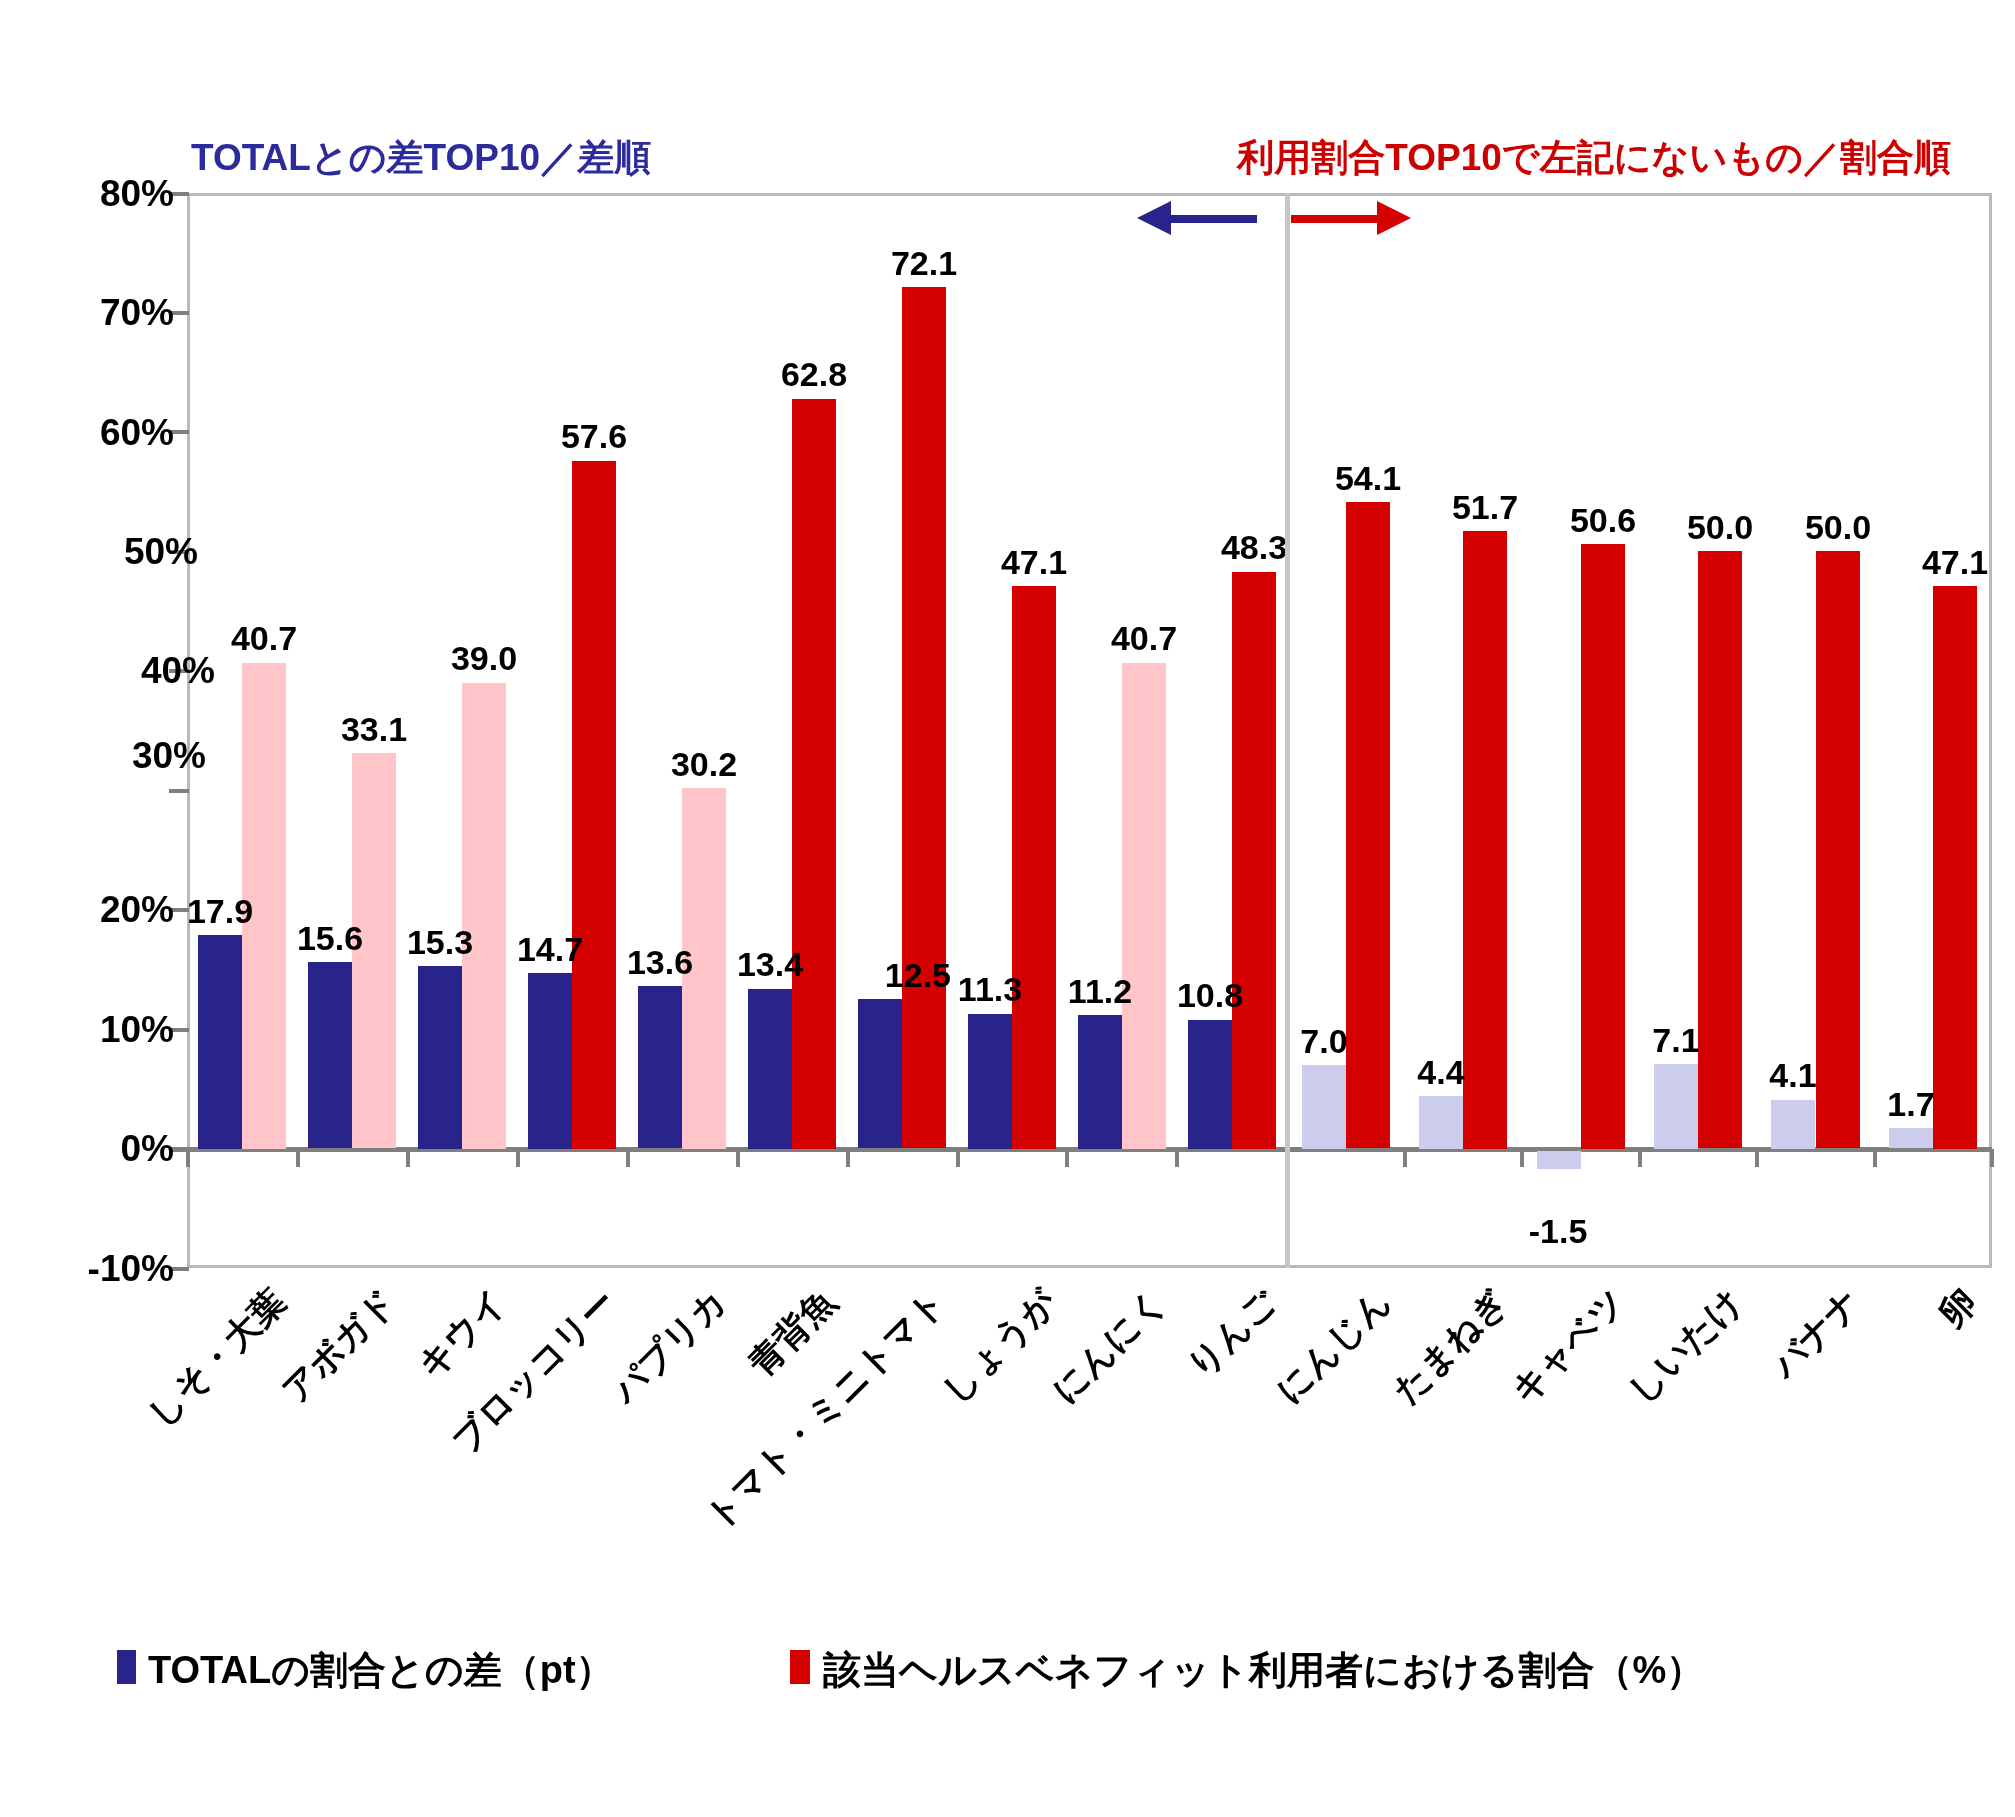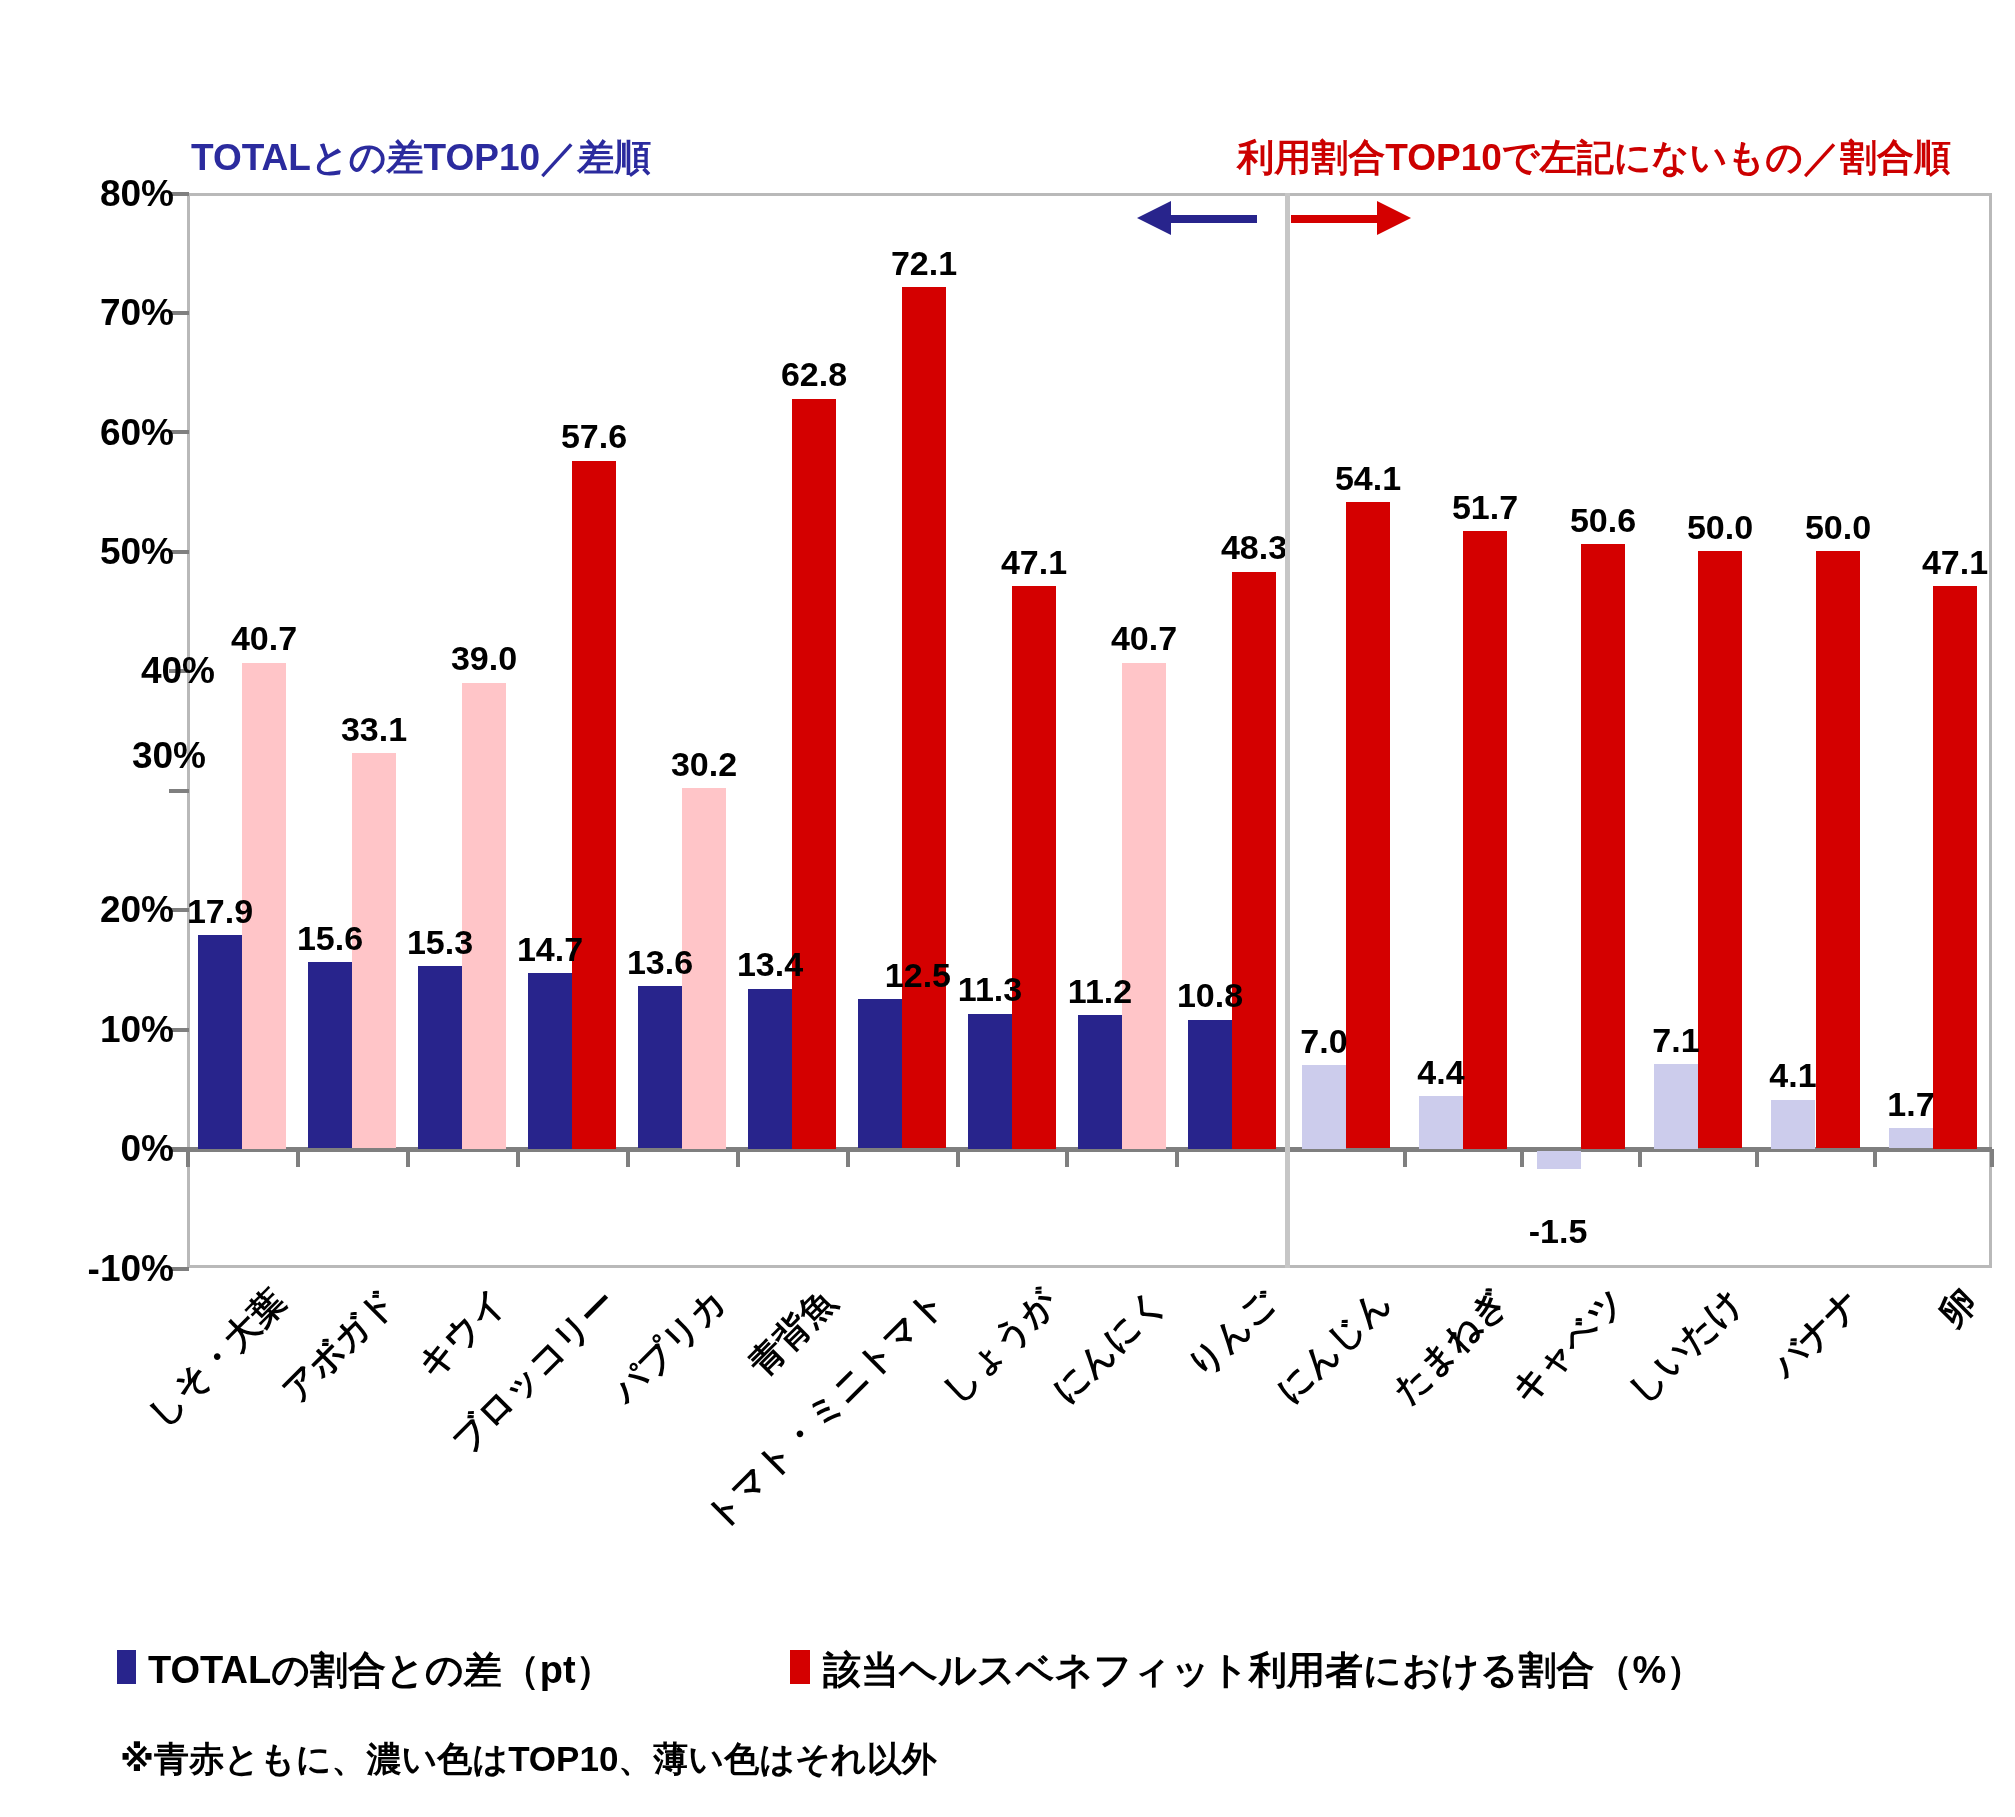--- a/index.html
+++ b/index.html
@@ -57,21 +57,21 @@
   <div class="plot-frame"></div>
   <div id="layer-axes">
       <div class="zero-line" style="top: 1147px;"></div>
       <div class="y-tick" style="top: 192px;"></div>
       <div class="y-label" style="top: 171px;">80%</div>
       <div class="y-tick" style="top: 311px;"></div>
       <div class="y-label" style="top: 290px;">70%</div>
       <div class="y-tick" style="top: 430px;"></div>
       <div class="y-label" style="top: 410px;">60%</div>
       <div class="y-tick" style="top: 550px;"></div>
-      <div class="y-label" style="top: 529px;">50%</div>
+      <div class="y-label" style="top: 529px; margin-left: 24px;">50%</div>
       <div class="y-tick" style="top: 669px;"></div>
       <div class="y-label" style="top: 648px; margin-left: 41px;">40%</div>
       <div class="y-tick" style="top: 789px;"></div>
       <div class="y-label" style="top: 733px; margin-left: 32px;">30%</div>
       <div class="y-tick" style="top: 908px;"></div>
       <div class="y-label" style="top: 887px;">20%</div>
       <div class="y-tick" style="top: 1028px;"></div>
       <div class="y-label" style="top: 1007px;">10%</div>
       <div class="y-tick" style="top: 1147px;"></div>
       <div class="y-label" style="top: 1126px;">0%</div>
@@ -188,15 +188,14 @@
   <div class="arrow-head" id="blue-arrow-head" style="left: 1137px; top: 201px; border-top: 17px solid transparent; border-bottom: 17px solid transparent; border-right: 34px solid rgb(40, 36, 140);"></div>
   <div class="arrow-line" id="red-arrow-line" style="left: 1291px; top: 215px; width: 88px; background: rgb(212, 0, 0);"></div>
   <div class="arrow-head" id="red-arrow-head" style="left: 1377px; top: 201px; border-top: 17px solid transparent; border-bottom: 17px solid transparent; border-left: 34px solid rgb(212, 0, 0);"></div>
 
   <div class="legend-row">
     <span class="legend-swatch" id="lg-sw-0" style="left: 4.5px; background: rgb(40, 36, 140);"></span>
     <span class="legend-label" style="left:36px;">TOTALの割合との差（pt）</span>
     <span class="legend-swatch" id="lg-sw-1" style="left: 678px; background: rgb(212, 0, 0);"></span>
     <span class="legend-label" style="left:711px;">該当ヘルスベネフィット利用者における割合（%）</span>
   </div>
-  <div class="legend-note">※青赤ともに、濃い色はTOP10、薄い色はそれ以外</div>
 </div>
 
 
 </body></html>

